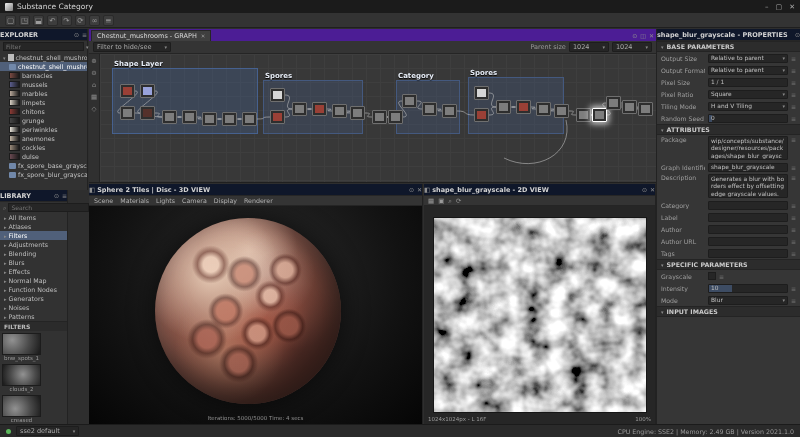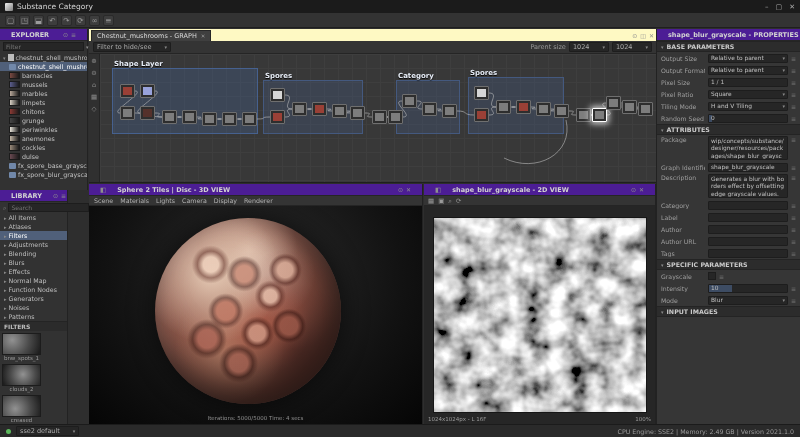--- a/index.html
+++ b/index.html
@@ -7,21 +7,21 @@
   body{position:relative;background:#2e2e2e;font-family:"DejaVu Sans",sans-serif;font-size:8px;color:#bfbfbf}
 
   
   .titlebar{position:absolute;top:0;left:0;right:0;height:13px;background:#1b1b1b;display:flex;align-items:center;gap:4px;padding:0 5px;font-size:7.5px;color:#d4d4d4}
   .app-logo{width:8px;height:8px;background:linear-gradient(135deg,#efefef,#7e7e7e);border-radius:1px;flex:none}
   .win-controls{margin-left:auto;display:flex;gap:7px;font-size:7px;color:#a8a8a8}
   .toolbar{position:absolute;top:13px;left:0;right:0;height:15px;background:#333;border-bottom:1px solid #1f1f1f;display:flex;align-items:center;gap:3px;padding:0 5px}
   .tool-icon{width:11px;height:11px;display:flex;align-items:center;justify-content:center;font-size:7.5px;color:#9c9c9c;background:#3d3d3d;border:1px solid #2a2a2a;border-radius:2px}
 
   
-  .panel-head{height:12px;background:#4c1d95;border-bottom:1px solid #262626;display:flex;align-items:center;gap:11px;padding:0 11px;font-size:6.5px;font-weight:bold;color:#d2d2d2;flex:none;white-space:nowrap;overflow:hidden}
+  .panel-head{height:12px;background:#0f172a;border-bottom:1px solid #262626;display:flex;align-items:center;gap:2px;padding:0 0;font-size:6.5px;font-weight:bold;color:#d2d2d2;flex:none;white-space:nowrap;overflow:hidden}
   .ph-icons{margin-left:auto;display:flex;gap:3px;font-weight:normal;font-size:6px;color:#8f8f8f}
   .dd{background:#262626;border:1px solid #1d1d1d;border-radius:1px;height:10px;display:flex;align-items:center;gap:13px;padding:4px 3px;color:#ababab;font-size:6.5px;white-space:nowrap}
   .caret{font-size:5px;color:#8a8a8a}
 
   
   .explorer{position:absolute;left:0;top:29px;width:88px;height:161px;background:#323232;border-right:1px solid #222;display:flex;flex-direction:column}
   .filter-row{height:11px;display:flex;align-items:center;gap:2px;padding:1px 3px;flex:none}
   .mini-input{flex:1;height:9px;background:#262626;border:1px solid #1d1d1d;color:#9a9a9a;font-size:6px;padding:0 2px;font-family:"DejaVu Sans",sans-serif}
   .tree{flex:1;overflow:hidden;padding-top:1px}
   .tree-row{height:9px;display:flex;align-items:center;gap:2px;padding:0 3px;font-size:6.3px;color:#c2c2c2;white-space:nowrap;overflow:hidden}
@@ -39,21 +39,21 @@
   .cat-row{height:9px;display:flex;align-items:center;gap:2px;padding:0 4px;font-size:6.3px;white-space:nowrap;overflow:hidden}
   .cat-row.selected{background:#50607a;color:#fff}
   .sub-head{height:10px;background:#2b2b2b;border-top:1px solid #242424;display:flex;align-items:center;padding:0 4px;font-size:6px;font-weight:bold;color:#bdbdbd;flex:none}
   .thumbs{flex:1;display:flex;flex-wrap:wrap;gap:2px;padding:2px;align-content:flex-start;overflow:hidden}
   .thumb{width:39px}
   .thumb-img{height:22px;border:1px solid #1c1c1c}
   .thumb-cap{font-size:5.5px;color:#9a9a9a;text-align:center;height:7px;overflow:hidden}
 
   
   .graph{position:absolute;left:89px;top:29px;width:567px;height:154px;background:#383838;border-bottom:1px solid #1f1f1f;display:flex;flex-direction:column}
-  .tabbar{height:12px;background:#fef9c3;display:flex;align-items:flex-end;padding:0 2px;flex:none}
+  .tabbar{height:12px;background:#4c1d95;display:flex;align-items:flex-end;padding:0 2px;flex:none}
   .tab{height:11px;background:#3f3f3f;border:1px solid #262626;border-bottom:none;display:flex;align-items:center;gap:4px;padding:0 5px;font-size:6.5px;color:#d8d8d8}
   .graph-toolbar{height:13px;background:#343434;border-bottom:1px solid #252525;display:flex;align-items:center;gap:4px;padding:0 4px;font-size:6.5px;flex:none}
   .gt-right{margin-left:auto;display:flex;align-items:center;gap:3px}
   .graph-body{flex:1;display:flex;position:relative;overflow:hidden}
   .graph-rail{width:11px;background:#303030;border-right:1px solid #242424;display:flex;flex-direction:column;align-items:center;gap:4px;padding-top:3px;font-size:6.5px;color:#8c8c8c;flex:none}
   .canvas{position:relative;flex:1;overflow:hidden;background-color:#383838;
     background-image:linear-gradient(#3e3e3e 1px,transparent 1px),linear-gradient(90deg,#3e3e3e 1px,transparent 1px);
     background-size:14px 14px}
   .frame{position:absolute;z-index:1;border:1px solid rgba(140,170,215,.6)}
   .frame-label{position:absolute;top:-9px;left:1px;font-size:7px;font-weight:bold;color:#e8eef8;text-shadow:0 1px 1px #000;white-space:nowrap}

